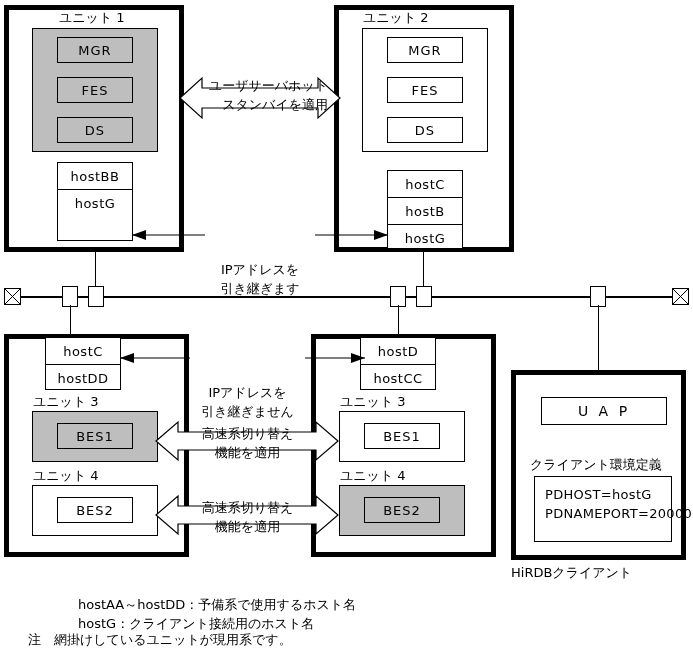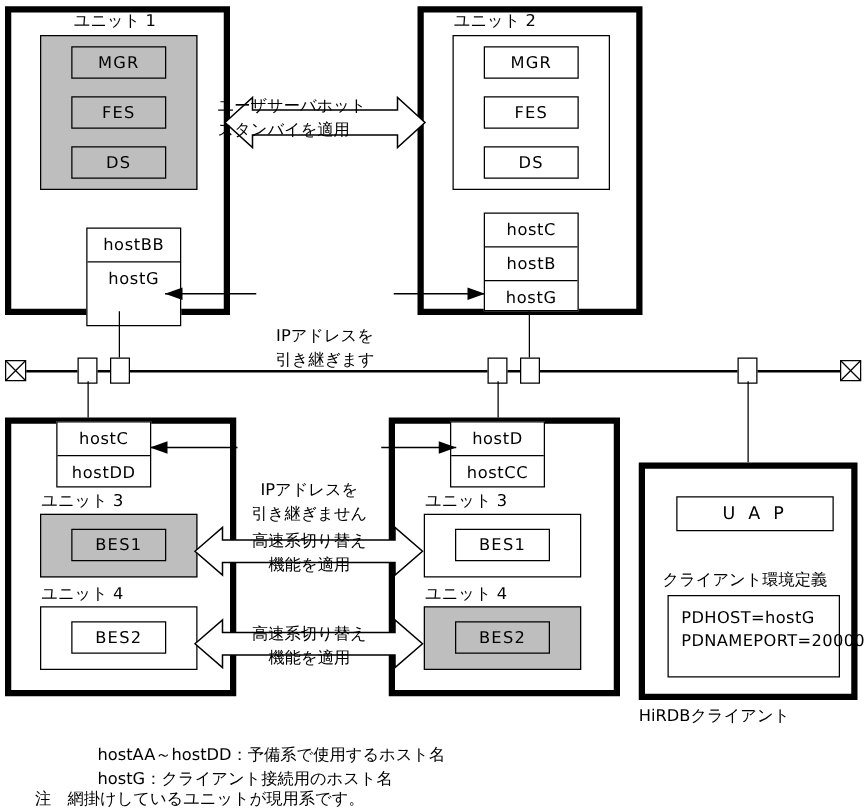--- a/index.html
+++ b/index.html
@@ -46,21 +46,21 @@
 <div id="canvas">
 
   <div class="abs unit-frame" style="left:4px;top:5px;width:180px;height:247px;"></div>
   <div class="abs label" style="left:33px;top:8px;margin-left:26px;">ユニット 1</div>
 
   <div class="abs panel shaded" style="left:32px;top:28px;width:126px;height:124px;"></div>
   <div class="abs srvbox onshade" style="left:57px;top:37px;width:76px;height:26px;">MGR</div>
   <div class="abs srvbox onshade" style="left:57px;top:77px;width:76px;height:26px;">FES</div>
   <div class="abs srvbox onshade" style="left:57px;top:117px;width:76px;height:26px;">DS</div>
 
-  <div class="abs hosttable" style="left:57px;top:182px;width:76px;height:79px;margin-left:12px;">
+  <div class="abs hosttable" style="left:57px;top:162px;width:76px;height:79px;">
     <div class="hostrow">hostBB</div>
     <div class="hostrow">hostG</div>
   </div>
 
   <div class="abs unit-frame" style="left:334px;top:5px;width:180px;height:247px;"></div>
   <div class="abs label" style="left:363px;top:8px;">ユニット 2</div>
 
   <div class="abs panel plain" style="left:362px;top:28px;width:126px;height:124px;"></div>
   <div class="abs srvbox onplain" style="left:387px;top:37px;width:76px;height:26px;">MGR</div>
   <div class="abs srvbox onplain" style="left:387px;top:77px;width:76px;height:26px;">FES</div>
@@ -68,21 +68,21 @@
 
   <div class="abs hosttable" style="left:387px;top:170px;width:76px;height:79px;">
     <div class="hostrow">hostC</div>
     <div class="hostrow">hostB</div>
     <div class="hostrow">hostG</div>
   </div>
 
   <svg class="abs" style="left:180px;top:76px;width:160px;height:44px;">
     <polygon points="0,22 22,2 22,12 138,12 138,2 160,22 138,42 138,32 22,32 22,42" fill="#ffffff" stroke="#000000" stroke-width="1.2"></polygon>
   </svg>
-  <div class="abs label-jp" style="left:174px;top:38px;text-align:left;width:136px;">
+  <div class="abs label-jp" style="left:192px;top:38px;text-align:right;width:136px;">
     <div style="white-space:pre-line;">ユーザサーバホット
 スタンバイを適用</div>
   </div>
 
   <svg class="abs" style="left:132px;top:228px;width:256px;height:14px;">
     <line x1="0" y1="7" x2="256" y2="7" stroke="#000" stroke-width="1.2"></line>
     <polygon points="0,7 14,2 14,12" fill="#000"></polygon>
     <polygon points="256,7 242,2 242,12" fill="#000"></polygon>
   </svg>
   <div class="abs label-jp" style="left:205px;top:222px;width:110px;text-align:center;background:#fff;">

